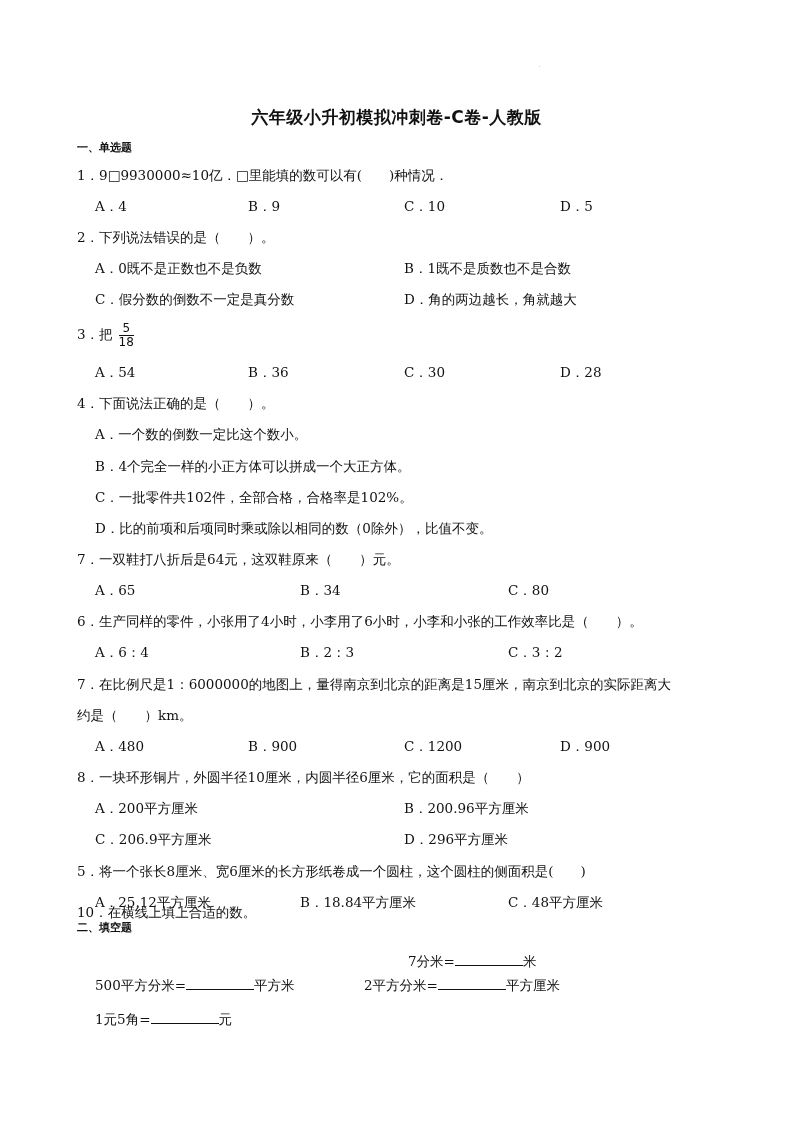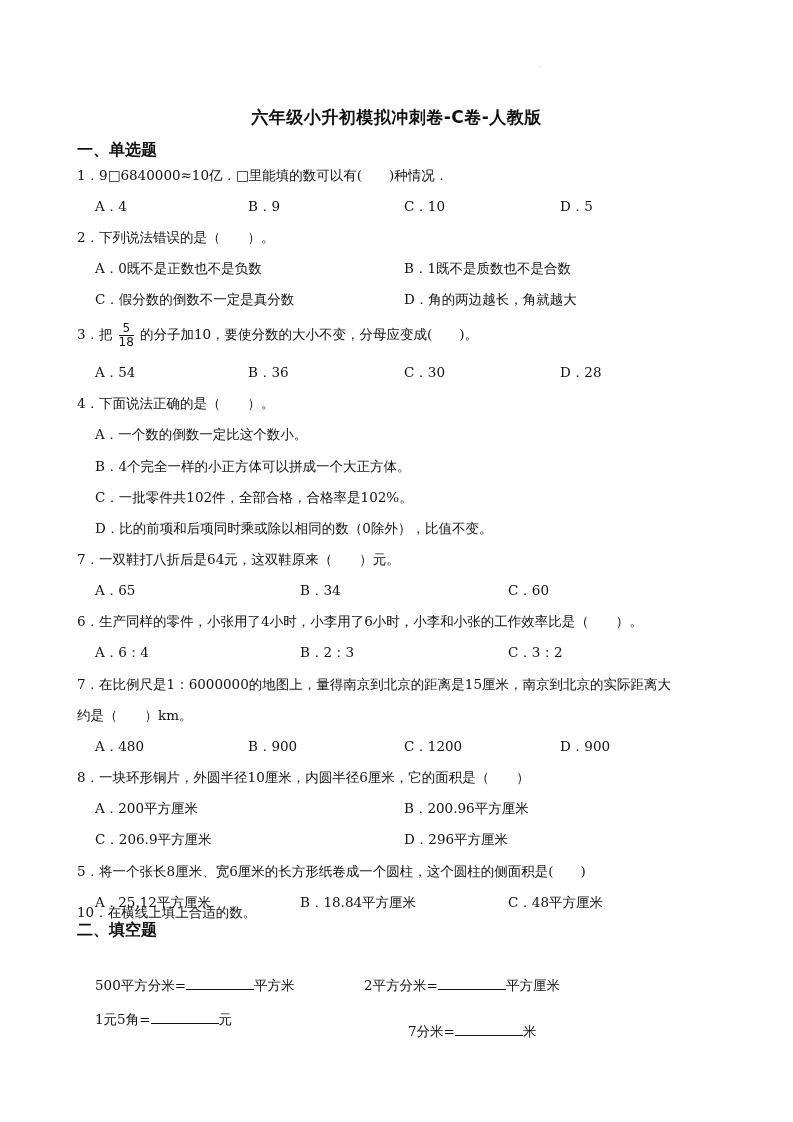--- a/index.html
+++ b/index.html
@@ -1,69 +1,69 @@
 <!DOCTYPE html>
 <html><head>
 <meta charset="utf-8">
 <style>
   html, body { margin: 0; padding: 0; background: #ffffff; }
   body { width: 793px; height: 1122px; position: relative; overflow: hidden;
          font-family: "DejaVu Serif", "Liberation Serif", serif; color: #111; font-size: 13.5px; }
   .page-title { position: absolute; top: 106px; left: 0; width: 793px; text-align: center;
                 font-family: "DejaVu Sans", "Liberation Sans", sans-serif; font-weight: bold; font-size: 17px; letter-spacing: 0.5px; }
   .section { position: absolute; left: 77px; font-family: "DejaVu Sans", "Liberation Sans", sans-serif;
-             font-weight: bold; font-size: 16px; }
+             font-weight: bold; font-size: 11px; }
   .q { position: absolute; left: 77px; white-space: nowrap; }
   .opt { position: absolute; white-space: nowrap; }
   .frac { display: inline-block; vertical-align: middle; text-align: center; font-family: "DejaVu Sans", sans-serif;
           font-size: 12px; line-height: 13px; margin: 0 6px; }
   .frac .num { display: block; border-bottom: 1px solid #111; padding: 0 1px; }
   .frac .den { display: block; }
   .blank { display: inline-block; width: 68px; border-bottom: 1px solid #111; height: 12px; vertical-align: baseline; }
   .dot { position: absolute; top: 66px; left: 539px; width: 1px; height: 1px; background: #ccc; }
 </style>
 </head>
 <body>
 
 <div class="dot"></div>
 
 <div class="page-title">六年级小升初模拟冲刺卷-C卷-人教版</div>
 
 <div class="section" style="top:140px">一、单选题</div>
 
-<div class="q" style="top:167px">1．9□6840000≈10亿．□里能填的数可以有(　　)种情况．</div>
+<div class="q" style="top:167px">1．9□9930000≈10亿．□里能填的数可以有(　　)种情况．</div>
 <div class="opt" style="top:198px;left:95px">A．4</div>
 <div class="opt" style="top:198px;left:248px">B．9</div>
 <div class="opt" style="top:198px;left:404px">C．10</div>
 <div class="opt" style="top:198px;left:560px">D．5</div>
 
 <div class="q" style="top:229px">2．下列说法错误的是（　　）。</div>
 <div class="opt" style="top:260px;left:95px">A．0既不是正数也不是负数</div>
 <div class="opt" style="top:260px;left:404px">B．1既不是质数也不是合数</div>
 <div class="opt" style="top:291px;left:95px">C．假分数的倒数不一定是真分数</div>
 <div class="opt" style="top:291px;left:404px">D．角的两边越长，角就越大</div>
 
 <div class="q" style="top:322px">
-  <span>3．把</span><span class="frac"><span class="num">5</span><span class="den">18</span></span><span>的分子加10，要使分数的大小不变，分母应变成(　　)。</span>
+  <span>3．把</span><span class="frac"><span class="num">5</span><span class="den">18</span></span>
 </div>
 <div class="opt" style="top:364px;left:95px">A．54</div>
 <div class="opt" style="top:364px;left:248px">B．36</div>
 <div class="opt" style="top:364px;left:404px">C．30</div>
 <div class="opt" style="top:364px;left:560px">D．28</div>
 
 <div class="q" style="top:395px">4．下面说法正确的是（　　）。</div>
 <div class="opt" style="top:426px;left:95px">A．一个数的倒数一定比这个数小。</div>
 <div class="opt" style="top:458px;left:95px">B．4个完全一样的小正方体可以拼成一个大正方体。</div>
 <div class="opt" style="top:489px;left:95px">C．一批零件共102件，全部合格，合格率是102%。</div>
 <div class="opt" style="top:520px;left:95px">D．比的前项和后项同时乘或除以相同的数（0除外），比值不变。</div>
 
 <div class="q" style="top:551px">7．一双鞋打八折后是64元，这双鞋原来（　　）元。</div>
 <div class="opt" style="top:582px;left:95px">A．65</div>
 <div class="opt" style="top:582px;left:300px">B．34</div>
-<div class="opt" style="top:582px;left:508px">C．60</div>
+<div class="opt" style="top:582px;left:508px">C．80</div>
 
 <div class="q" style="top:613px">6．生产同样的零件，小张用了4小时，小李用了6小时，小李和小张的工作效率比是（　　）。</div>
 <div class="opt" style="top:644px;left:95px">A．6：4</div>
 <div class="opt" style="top:644px;left:300px">B．2：3</div>
 <div class="opt" style="top:644px;left:508px">C．3：2</div>
 
 <div class="q" style="top:676px">7．在比例尺是1：6000000的地图上，量得南京到北京的距离是15厘米，南京到北京的实际距离大</div>
 <div class="q" style="top:707px">约是（　　）km。</div>
 <div class="opt" style="top:738px;left:95px">A．480</div>
 <div class="opt" style="top:738px;left:248px">B．900</div>
@@ -86,15 +86,15 @@
 <div class="q" style="top:904px">10．在横线上填上合适的数。</div>
 <div class="opt" style="top:977px;left:95px">
   <span>500平方分米=</span><span class="blank"></span><span>平方米</span>
 </div>
 <div class="opt" style="top:977px;left:364px">
   <span>2平方分米=</span><span class="blank"></span><span>平方厘米</span>
 </div>
 <div class="opt" style="top:1011px;left:95px">
   <span>1元5角=</span><span class="blank"></span><span>元</span>
 </div>
-<div class="opt" style="top:1023px;left:408px">
+<div class="opt" style="top:953px;left:408px">
   <span>7分米=</span><span class="blank"></span><span>米</span>
 </div>
 
 </body></html>

